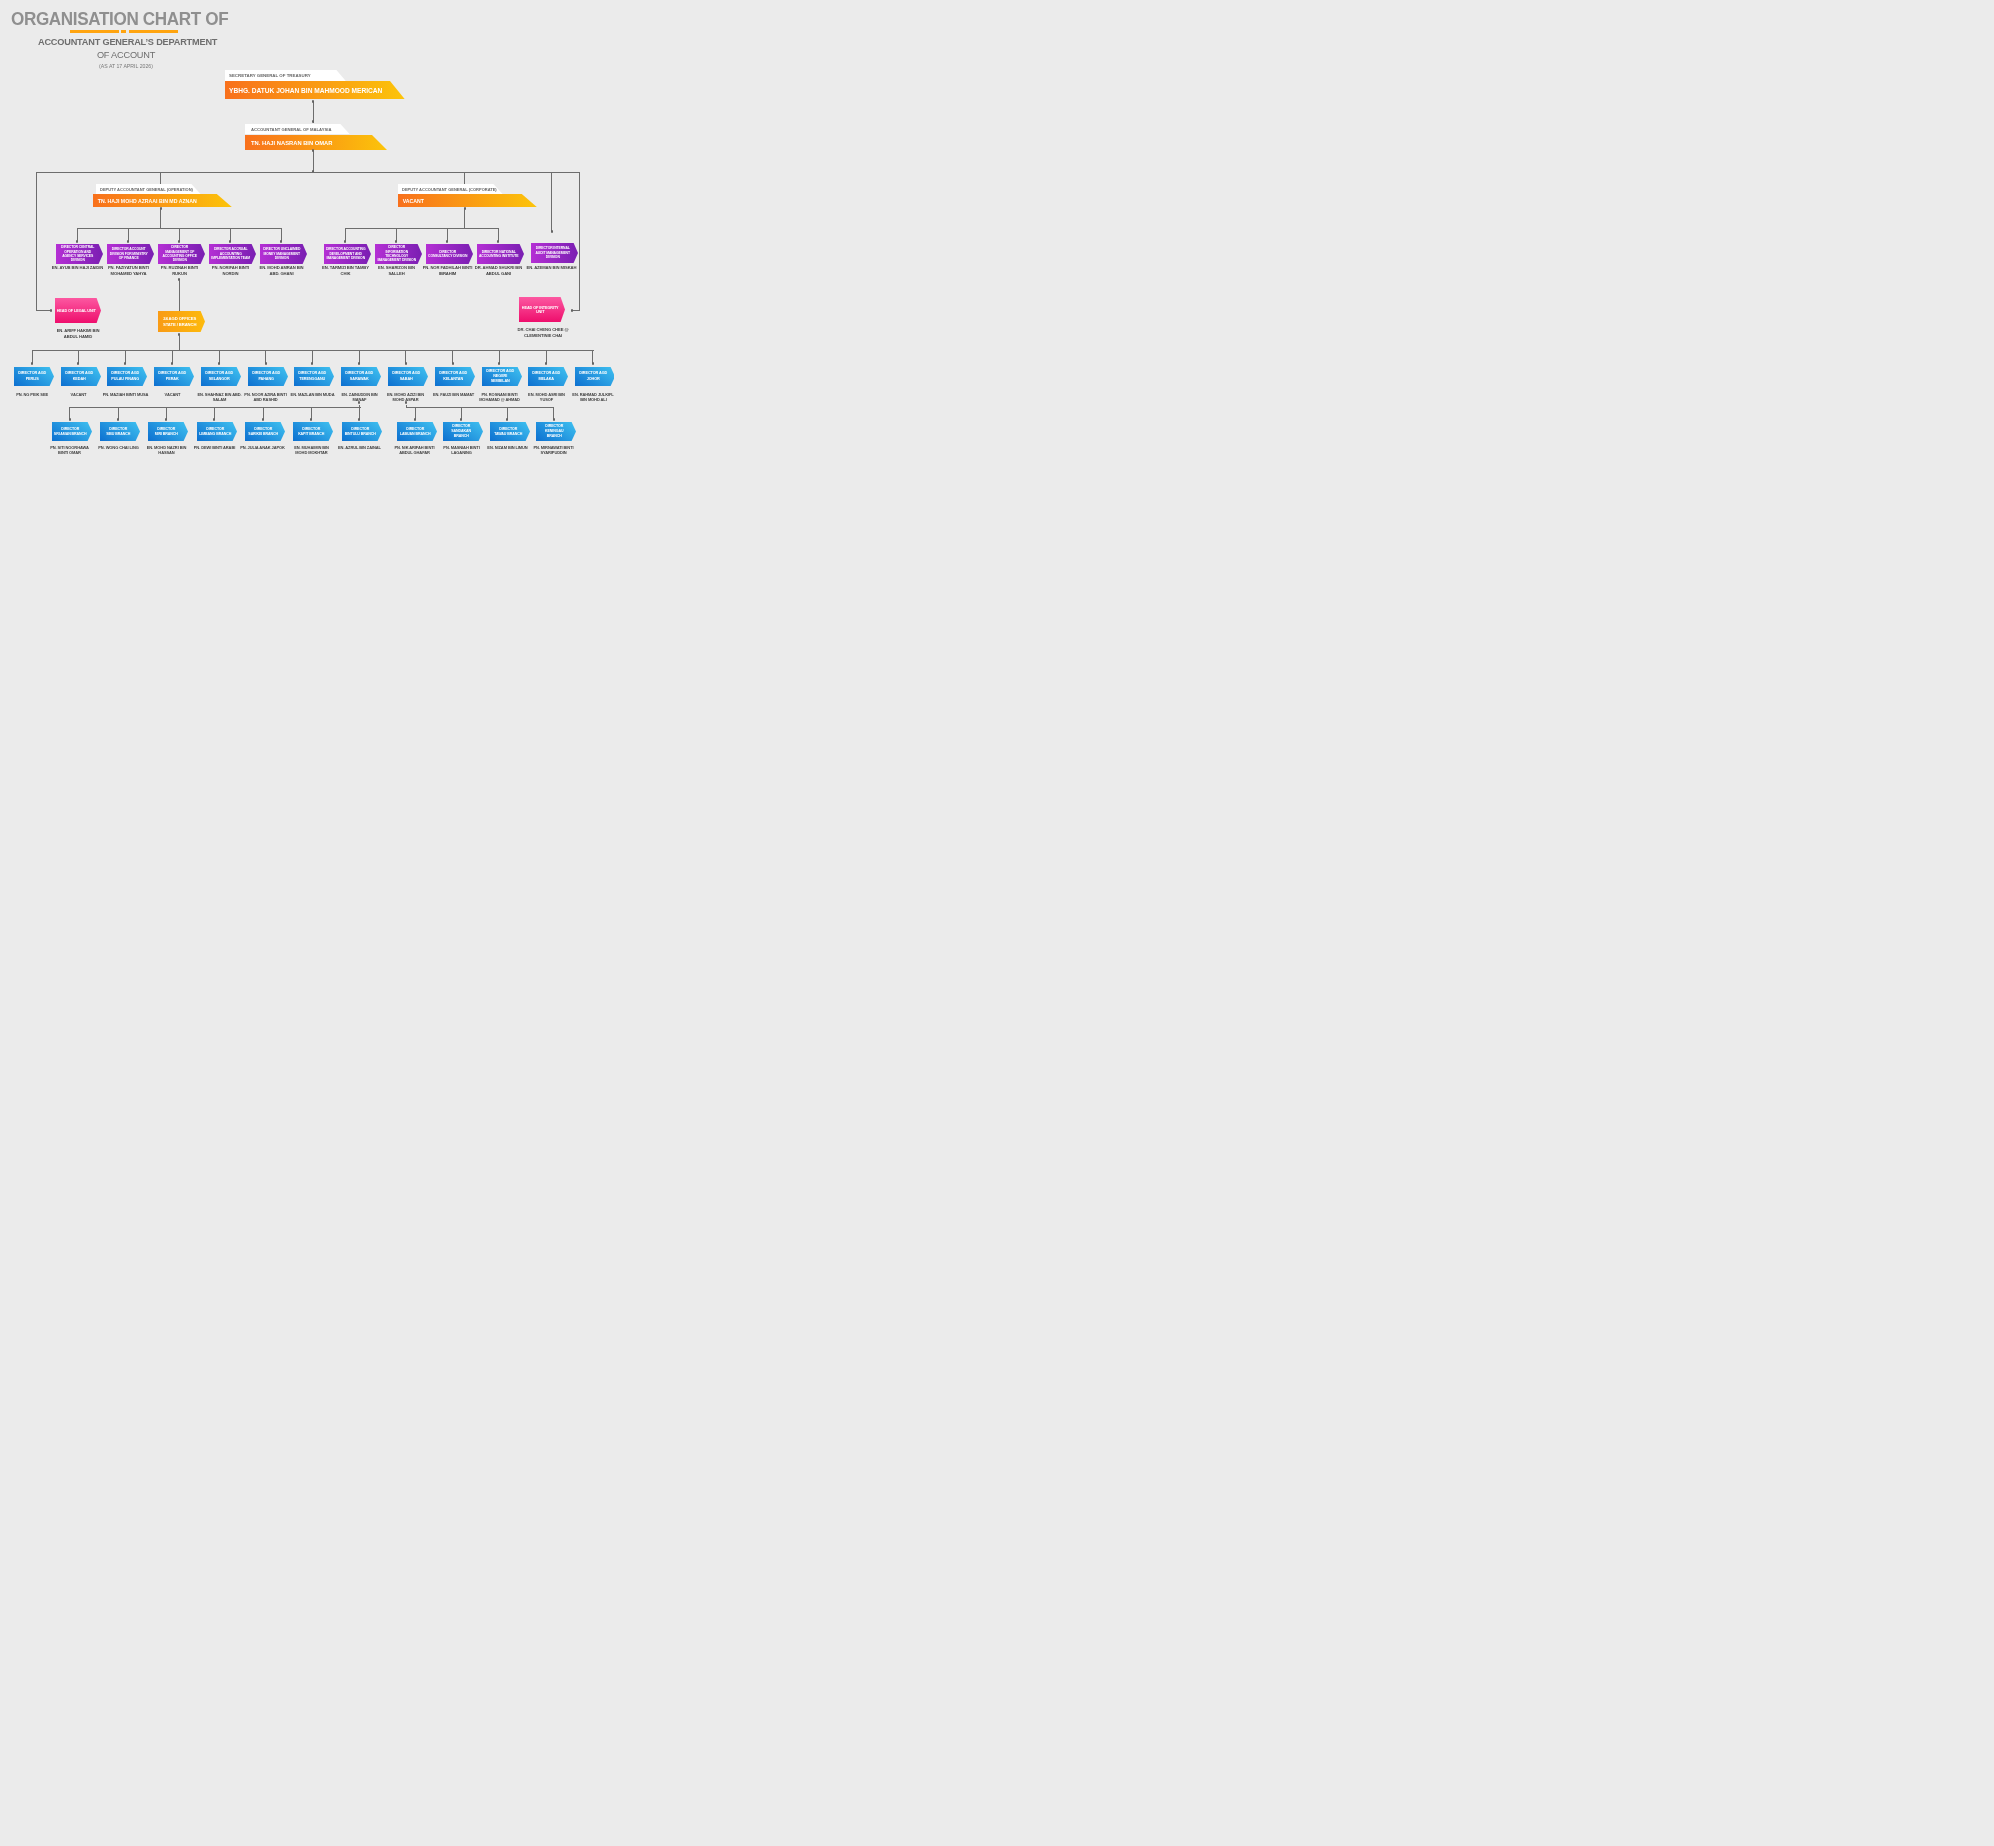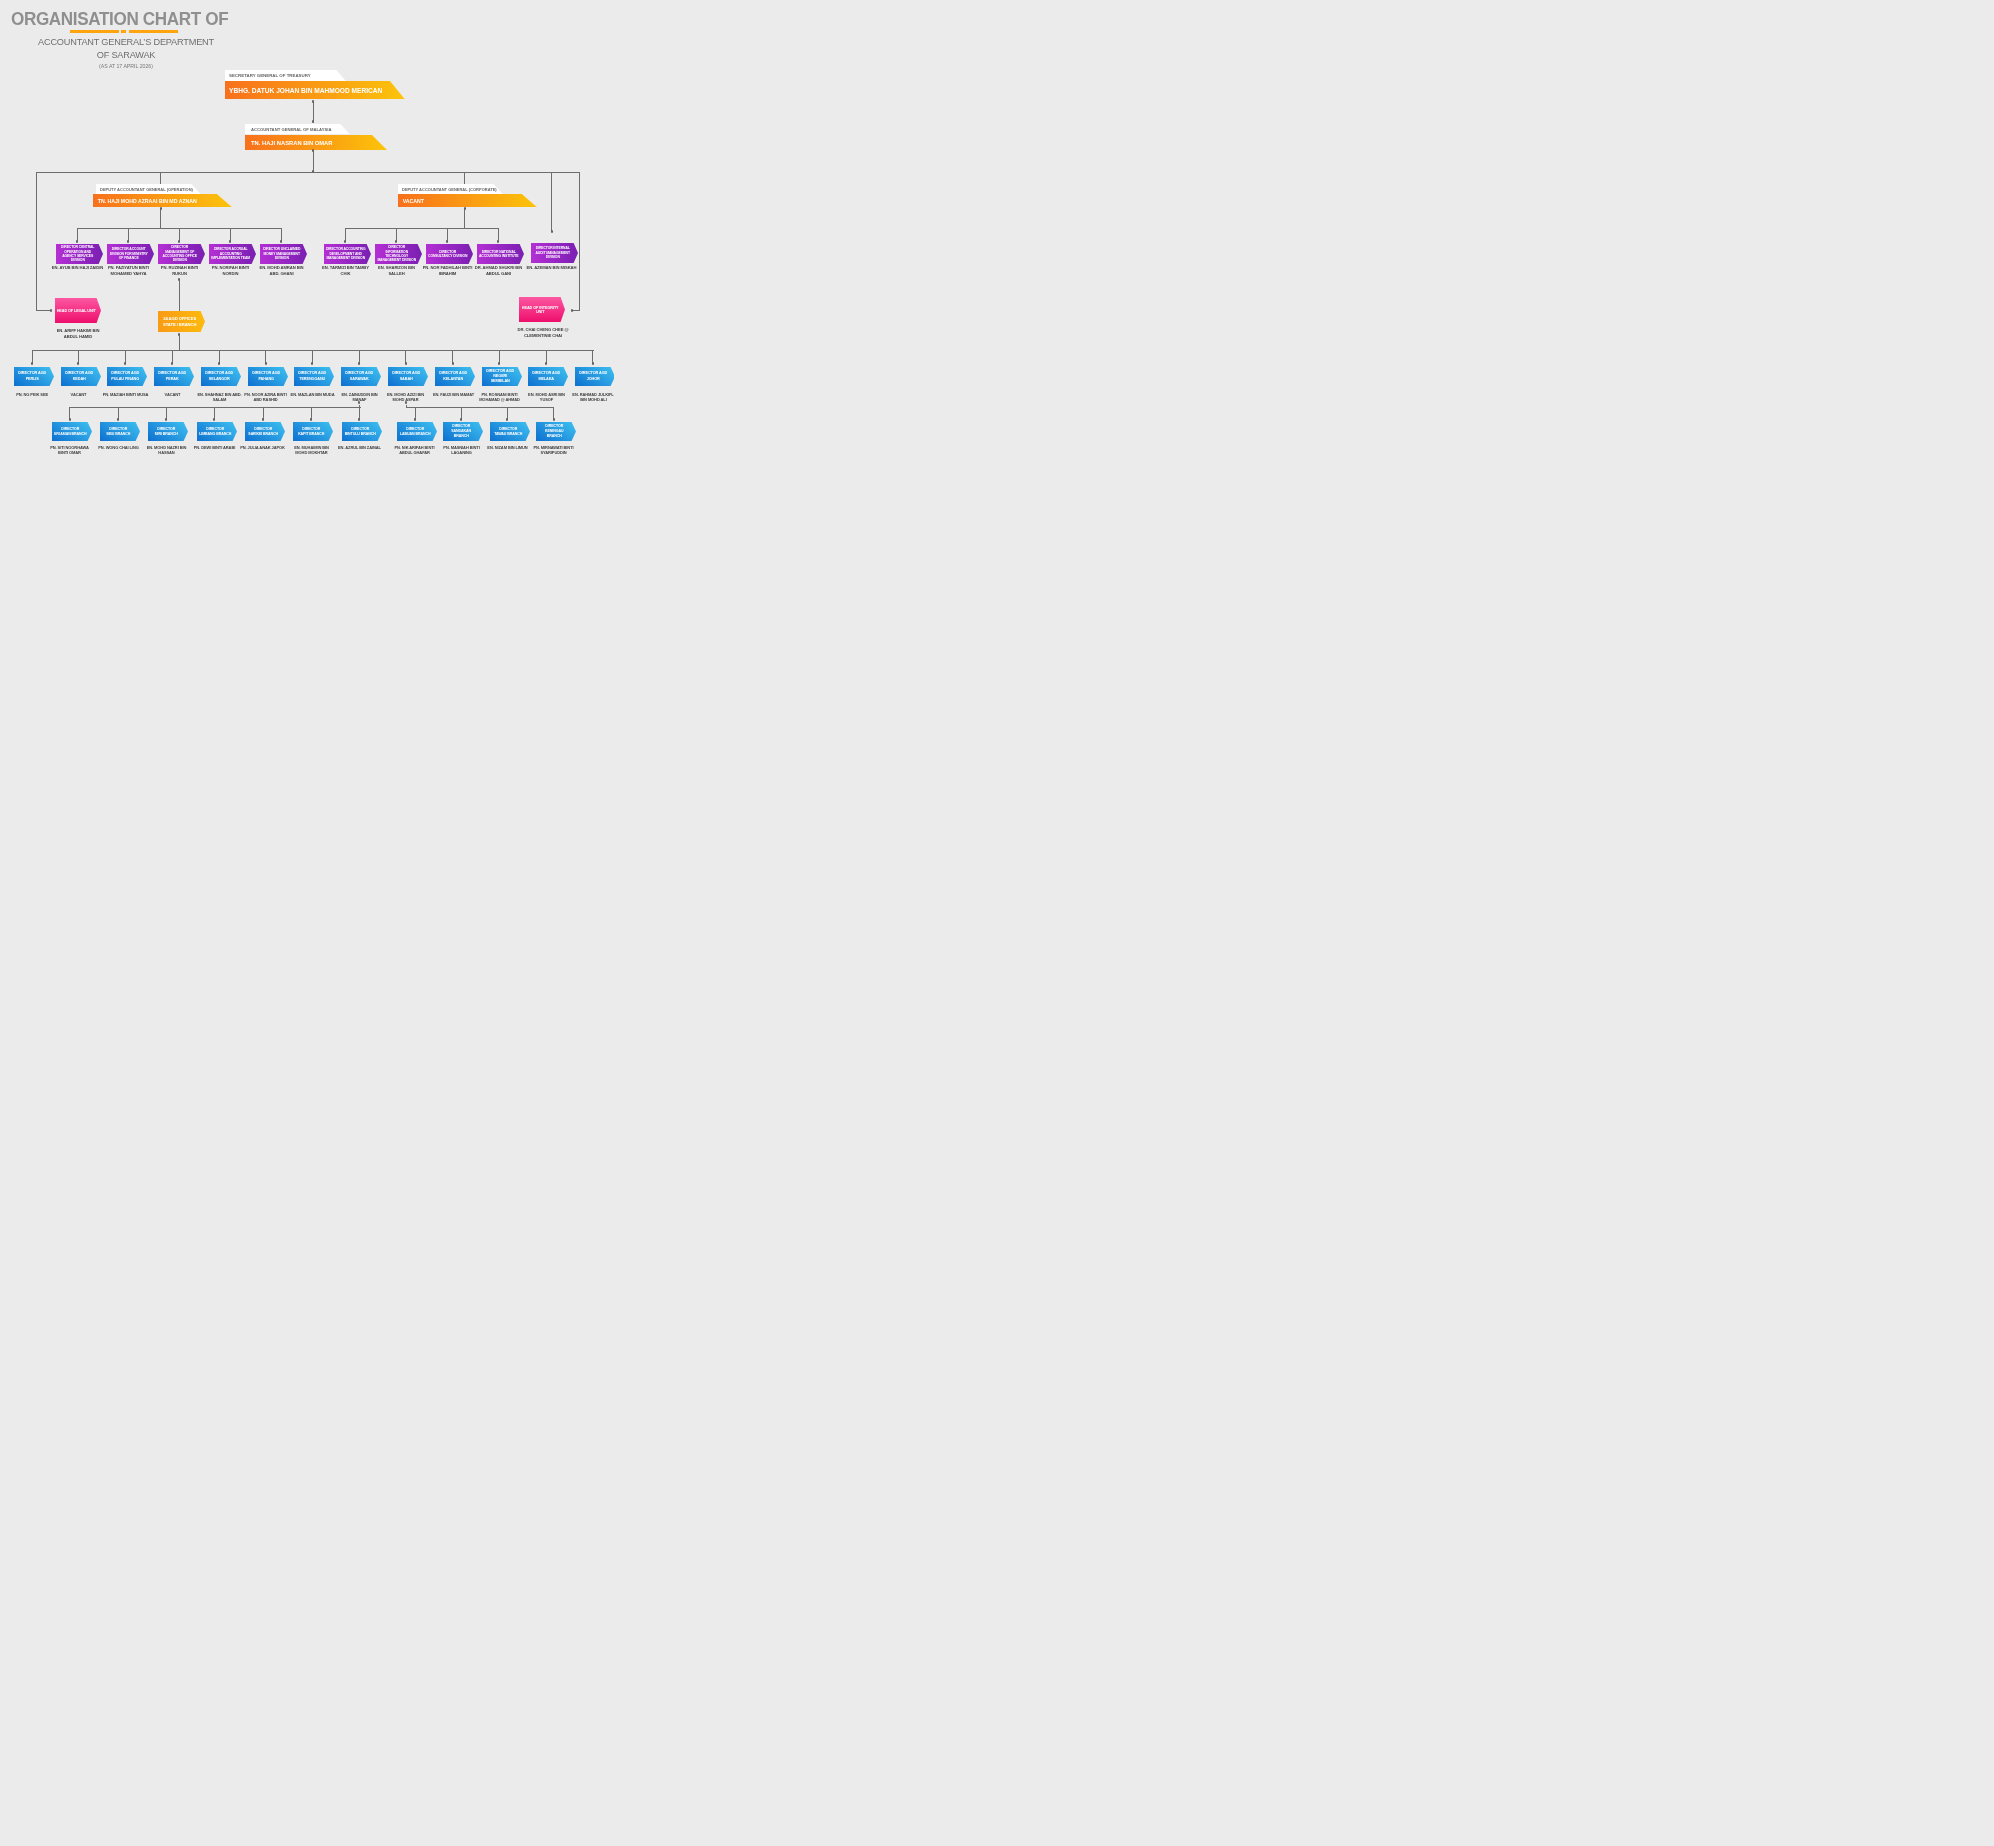--- a/index.html
+++ b/index.html
@@ -32,22 +32,22 @@
 </style>
 </head>
 <body>
 
 <div class="canvas">
 
   <div class="title-main">ORGANISATION CHART OF</div>
   <div class="divider" style="left:70px;top:30px;width:49px;"></div>
   <div class="divider" style="left:121px;top:30px;width:4.8px;"></div>
   <div class="divider" style="left:129px;top:30px;width:49px;"></div>
-  <div class="subtitle" style="top:37px;">ACCOUNTANT GENERAL’S DEPARTMENT</div>
-  <div class="subtitle" style="top:50px;">OF SARAWAK</div>
+  <div class="subtitle" style="top:37px;font-weight:bold;">ACCOUNTANT GENERAL’S DEPARTMENT</div>
+  <div class="subtitle" style="top:50px;">OF ACCOUNT</div>
   <div class="date-line" style="top:63px;">(AS AT 17 APRIL 2026)</div>
 
   <div class="slant-label" style="left:225px;top:70px;width:117px;height:11.2px;font-size:4.4px;padding-left:4px;">SECRETARY GENERAL OF TREASURY</div>
   <div class="banner" style="left:225px;top:81px;width:176px;height:18.4px;font-size:6.6px;padding-left:4px;">YBHG. DATUK JOHAN BIN MAHMOOD MERICAN</div>
 
   <div class="vline" style="left:313px;top:101px;width:0.8px;height:21.5px;"></div>
   <div class="dot" style="left:312px;top:100px;"></div>
   <div class="dot" style="left:312px;top:120px;"></div>
 
   <div class="slant-label" style="left:245px;top:124px;width:99px;height:10.4px;font-size:4.2px;padding-left:6px;">ACCOUNTANT GENERAL OF MALAYSIA</div>

